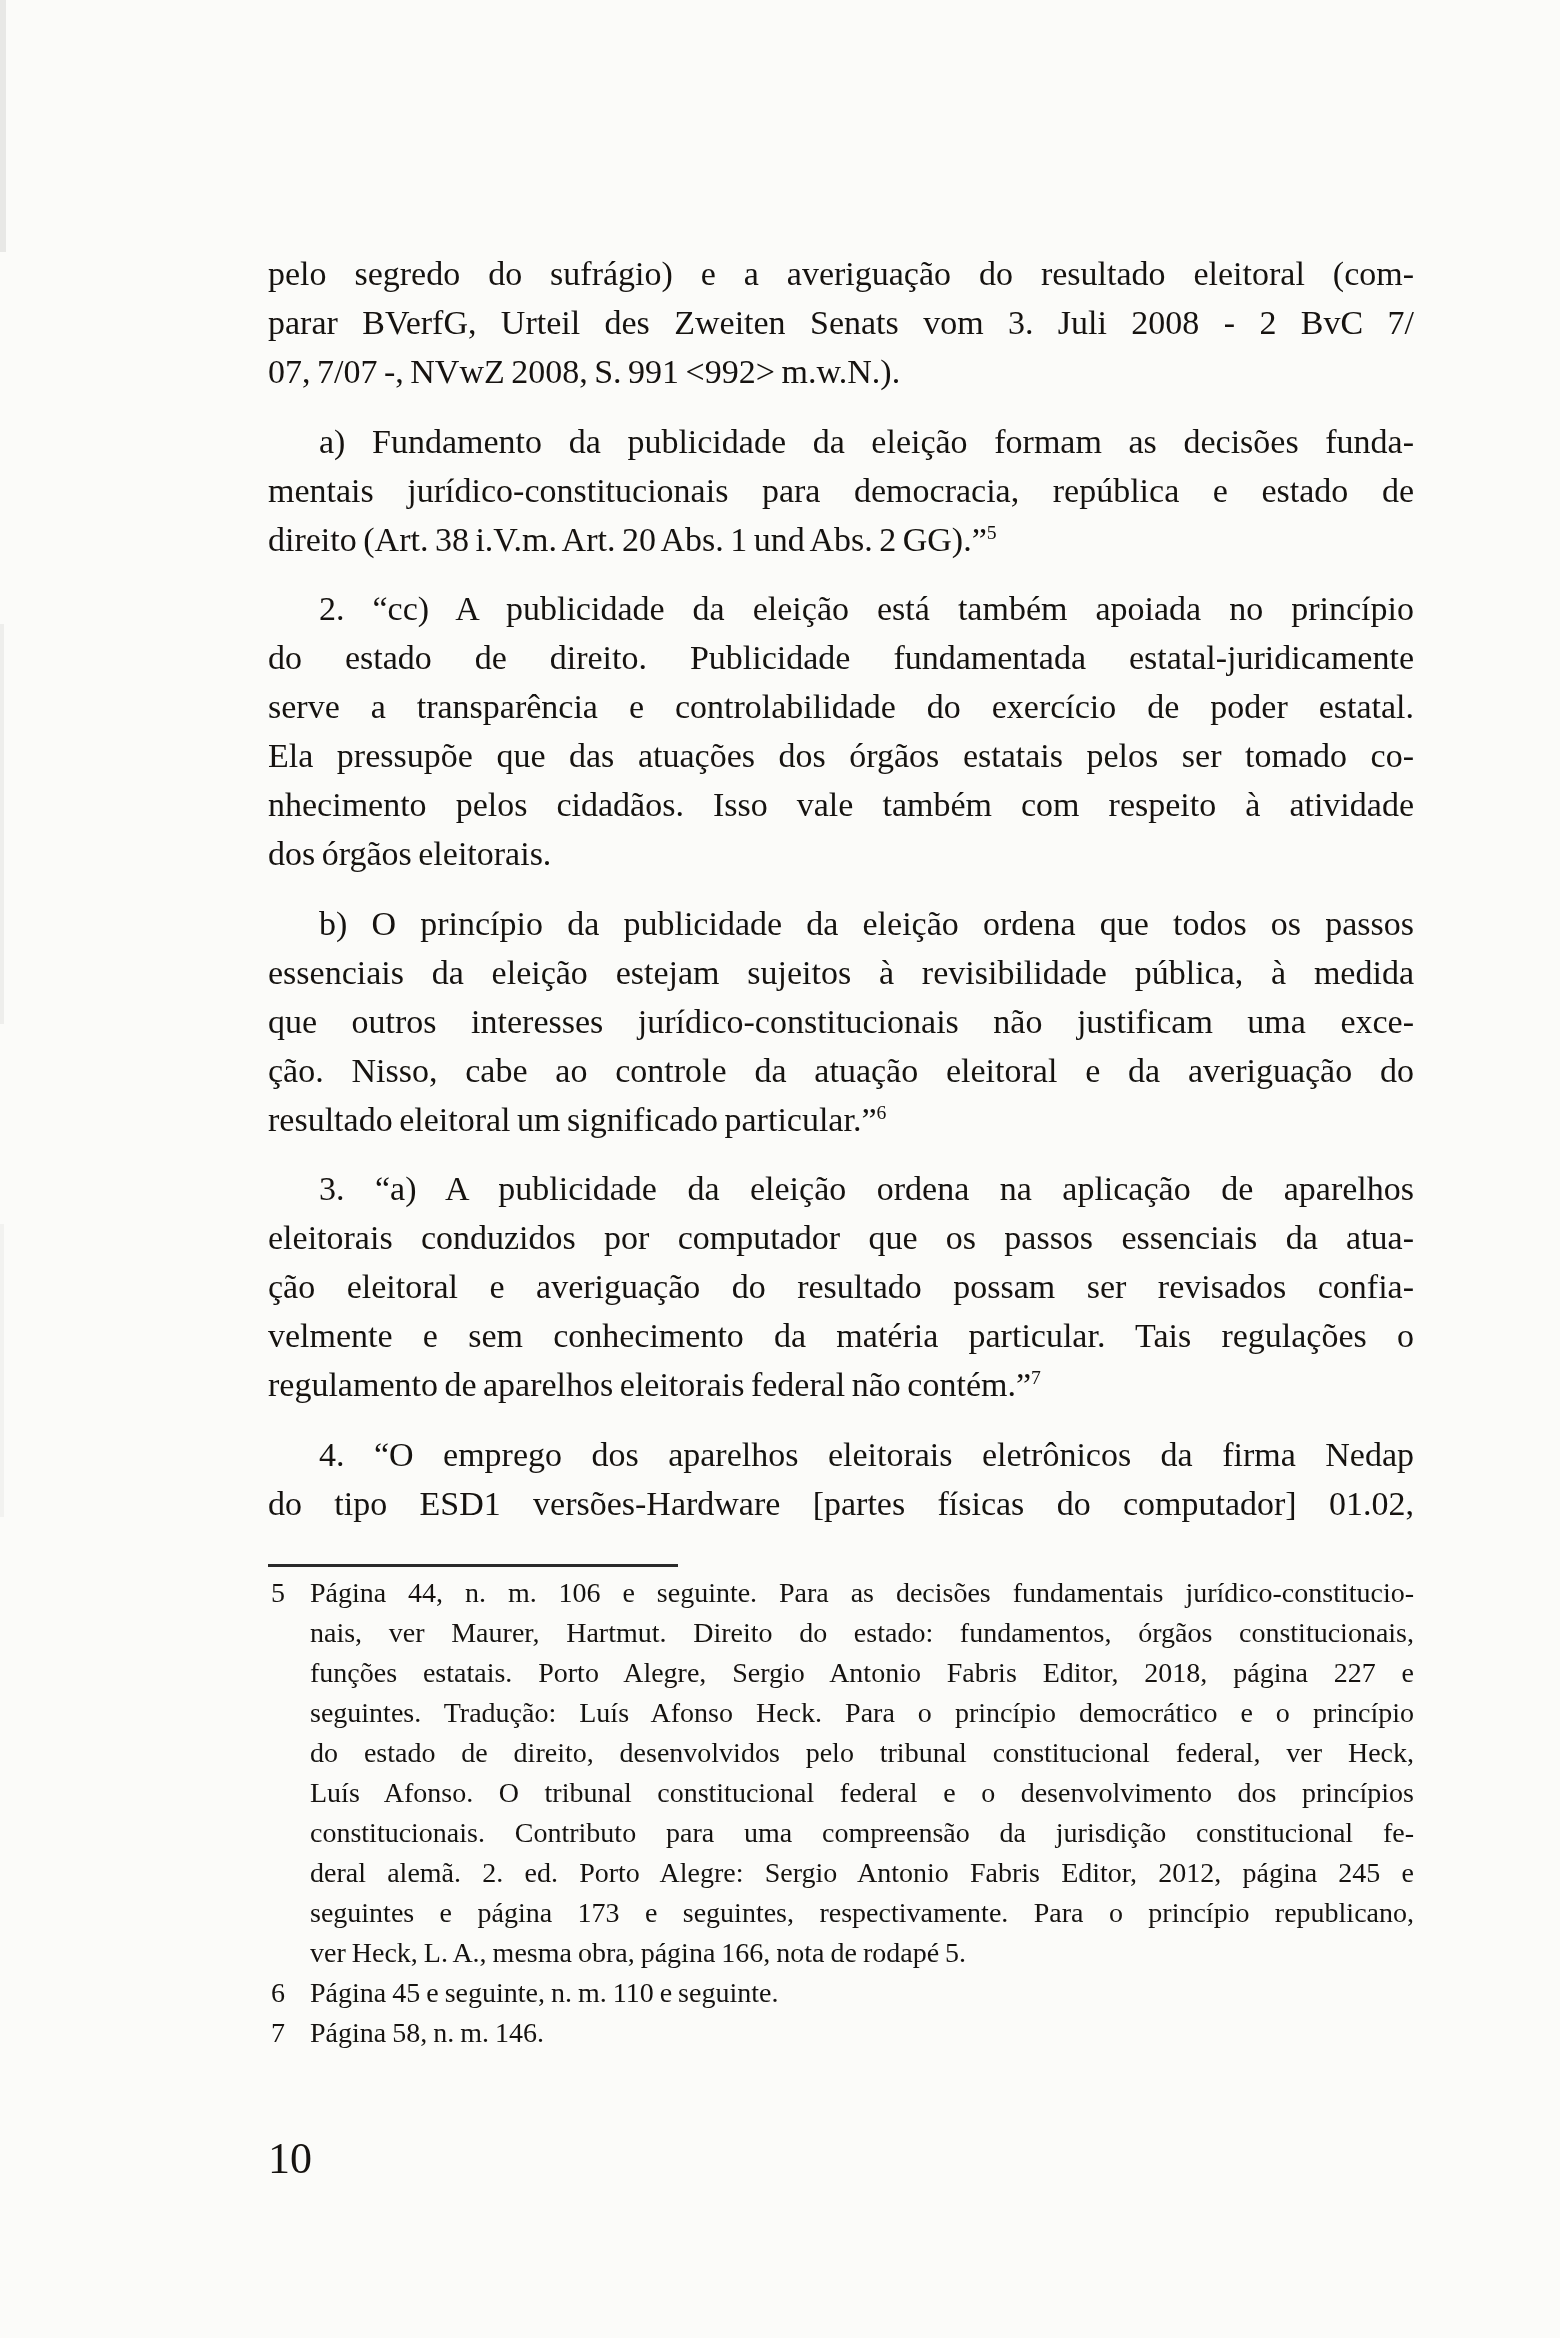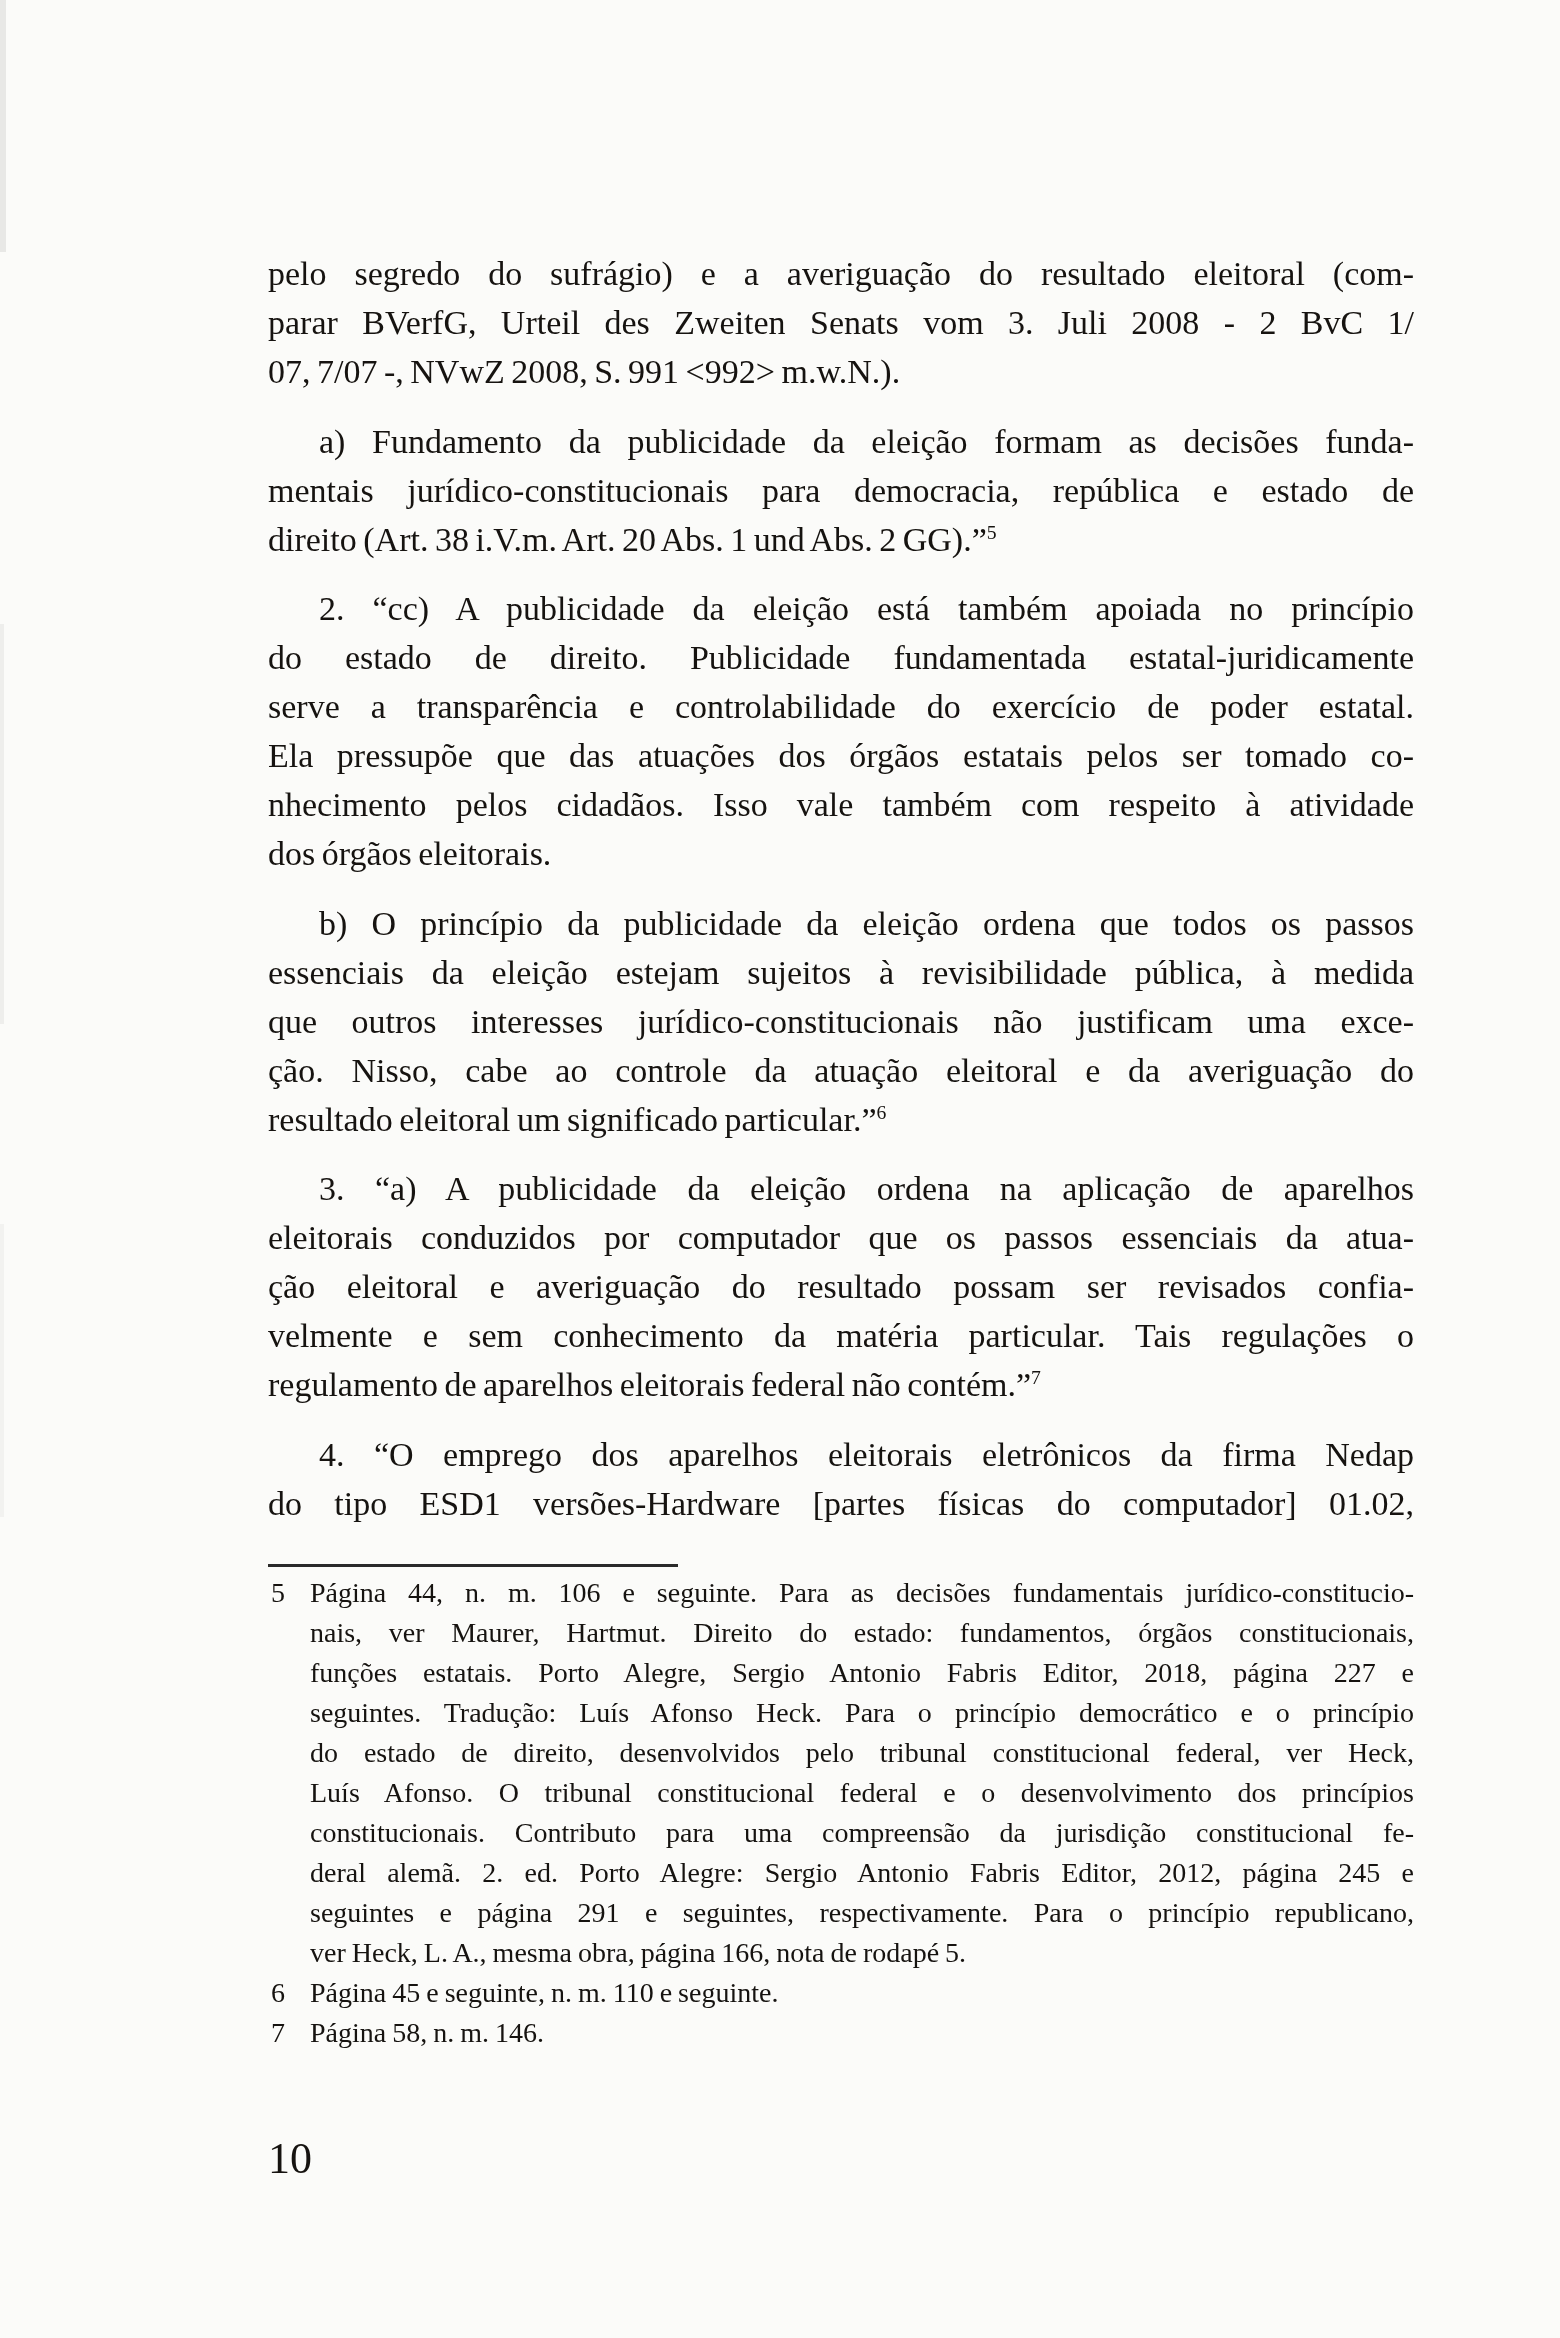--- a/index.html
+++ b/index.html
@@ -80,21 +80,21 @@
 <div class="page">
 
   <div class="artifact artifact-1"></div>
   <div class="artifact artifact-2"></div>
   <div class="artifact artifact-3"></div>
 
   <main class="text-area">
     <div id="paragraphs">
         <div class="para">
           <div class="line">pelo segredo do sufrágio) e a averiguação do resultado eleitoral (com-</div>
-          <div class="line">parar BVerfG, Urteil des Zweiten Senats vom 3. Juli 2008 - 2 BvC 1/</div>
+          <div class="line">parar BVerfG, Urteil des Zweiten Senats vom 3. Juli 2008 - 2 BvC 7/</div>
           <div class="line last">07, 7/07 -, NVwZ 2008, S. 991 &lt;992&gt; m.w.N.).</div>
         </div>
         <div class="para indent">
           <div class="line">a) Fundamento da publicidade da eleição formam as decisões funda-</div>
           <div class="line">mentais jurídico-constitucionais para democracia, república e estado de</div>
           <div class="line last">direito (Art. 38 i.V.m. Art. 20 Abs. 1 und Abs. 2 GG).”<sup>5</sup></div>
         </div>
         <div class="para indent">
           <div class="line">2. “cc) A publicidade da eleição está também apoiada no princípio</div>
           <div class="line">do estado de direito. Publicidade fundamentada estatal-juridicamente</div>
@@ -127,21 +127,21 @@
         <div class="fn">
           <span class="fn-num">5</span>
           <div class="line">Página 44, n. m. 106 e seguinte. Para as decisões fundamentais jurídico-constitucio-</div>
           <div class="line">nais, ver Maurer, Hartmut. Direito do estado: fundamentos, órgãos constitucionais,</div>
           <div class="line">funções estatais. Porto Alegre, Sergio Antonio Fabris Editor, 2018, página 227 e</div>
           <div class="line">seguintes. Tradução: Luís Afonso Heck. Para o princípio democrático e o princípio</div>
           <div class="line">do estado de direito, desenvolvidos pelo tribunal constitucional federal, ver Heck,</div>
           <div class="line">Luís Afonso. O tribunal constitucional federal e o desenvolvimento dos princípios</div>
           <div class="line">constitucionais. Contributo para uma compreensão da jurisdição constitucional fe-</div>
           <div class="line">deral alemã. 2. ed. Porto Alegre: Sergio Antonio Fabris Editor, 2012, página 245 e</div>
-          <div class="line">seguintes e página 291 e seguintes, respectivamente. Para o princípio republicano,</div>
+          <div class="line">seguintes e página 173 e seguintes, respectivamente. Para o princípio republicano,</div>
           <div class="line last">ver Heck, L. A., mesma obra, página 166, nota de rodapé 5.</div>
         </div>
         <div class="fn">
           <span class="fn-num">6</span>
           <div class="line last">Página 45 e seguinte, n. m. 110 e seguinte.</div>
         </div>
         <div class="fn">
           <span class="fn-num">7</span>
           <div class="line last">Página 58, n. m. 146.</div>
         </div>

